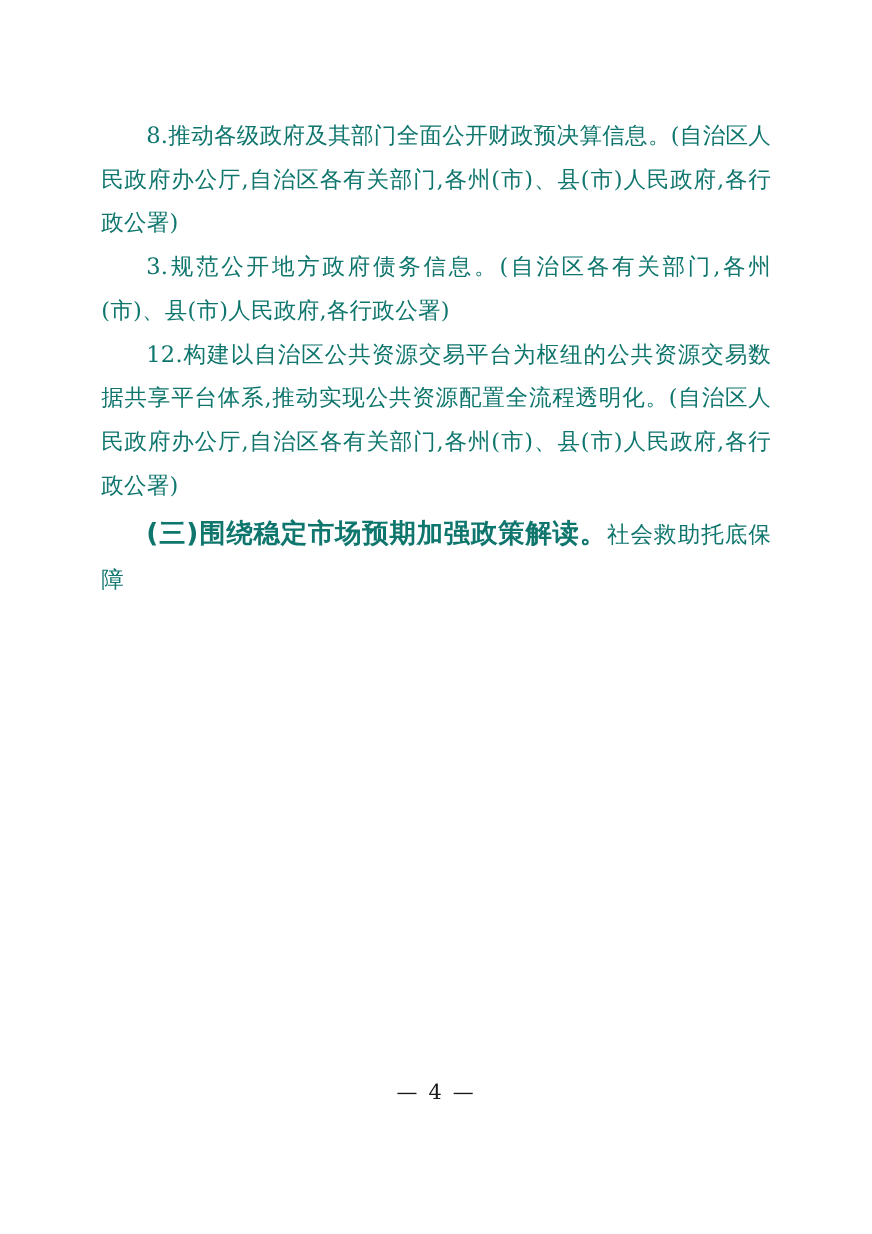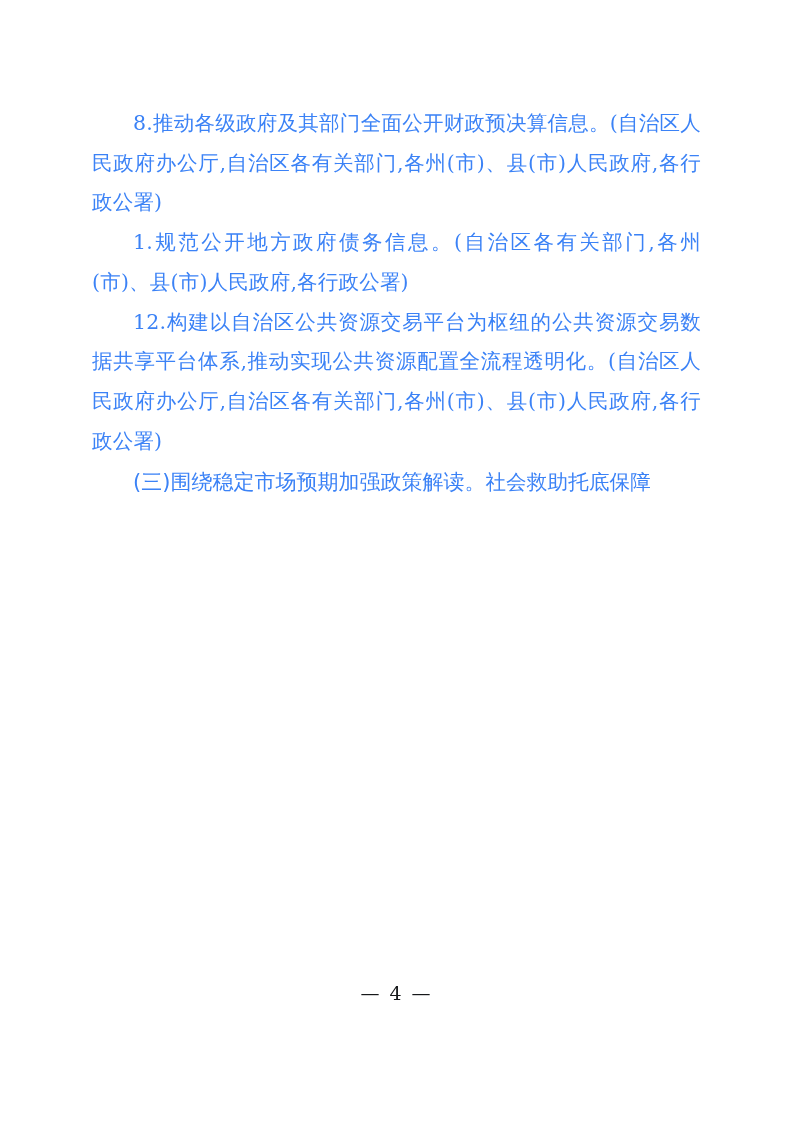--- a/index.html
+++ b/index.html
@@ -23,35 +23,35 @@
     height: 1122px;
     box-sizing: border-box;
     padding: 104px 92px 0 92px;
   }
   .doc-body {
     font-size: 20.5px;
     line-height: 1.93;
     text-align: justify;
     text-justify: inter-ideograph;
     letter-spacing: 0.2px;
-    color: #3b82f6;
+    color: #0f766e;
   }
   .para {
     margin: 0 0 0.5px 0;
     text-indent: 2em;
     white-space: normal;
   }
   .para.bold-lead {
     font-weight: 400;
   }
   .lead-strong {
     font-family: "DejaVu Sans", "Liberation Sans", sans-serif;
-    font-weight: 400;
+    font-weight: 700;
     letter-spacing: 0;
-    font-size: 21px;
+    font-size: 24px;
   }
   .page-footer {
     position: absolute;
     left: 0;
     right: 0;
     bottom: 118px;
     text-align: center;
     font-size: 19px;
     font-family: "DejaVu Serif", "Liberation Serif", serif;
     color: #16181a;
@@ -59,21 +59,21 @@
   }
 </style>
 </head>
 <body>
 
 <div class="page">
   <div class="doc-body">
 
     <p class="para">8.推动各级政府及其部门全面公开财政预决算信息。(自治区人民政府办公厅,自治区各有关部门,各州(市)、县(市)人民政府,各行政公署)</p>
 
-    <p class="para">1.规范公开地方政府债务信息。(自治区各有关部门,各州(市)、县(市)人民政府,各行政公署)</p>
+    <p class="para">3.规范公开地方政府债务信息。(自治区各有关部门,各州(市)、县(市)人民政府,各行政公署)</p>
 
 
 
     <p class="para">12.构建以自治区公共资源交易平台为枢纽的公共资源交易数据共享平台体系,推动实现公共资源配置全流程透明化。(自治区人民政府办公厅,自治区各有关部门,各州(市)、县(市)人民政府,各行政公署)</p>
 
 
     <p class="para bold-lead"><span class="lead-strong">(三)围绕稳定市场预期加强政策解读。</span><span>社会救助托底保障</span></p>
 
   </div>
 </div>

